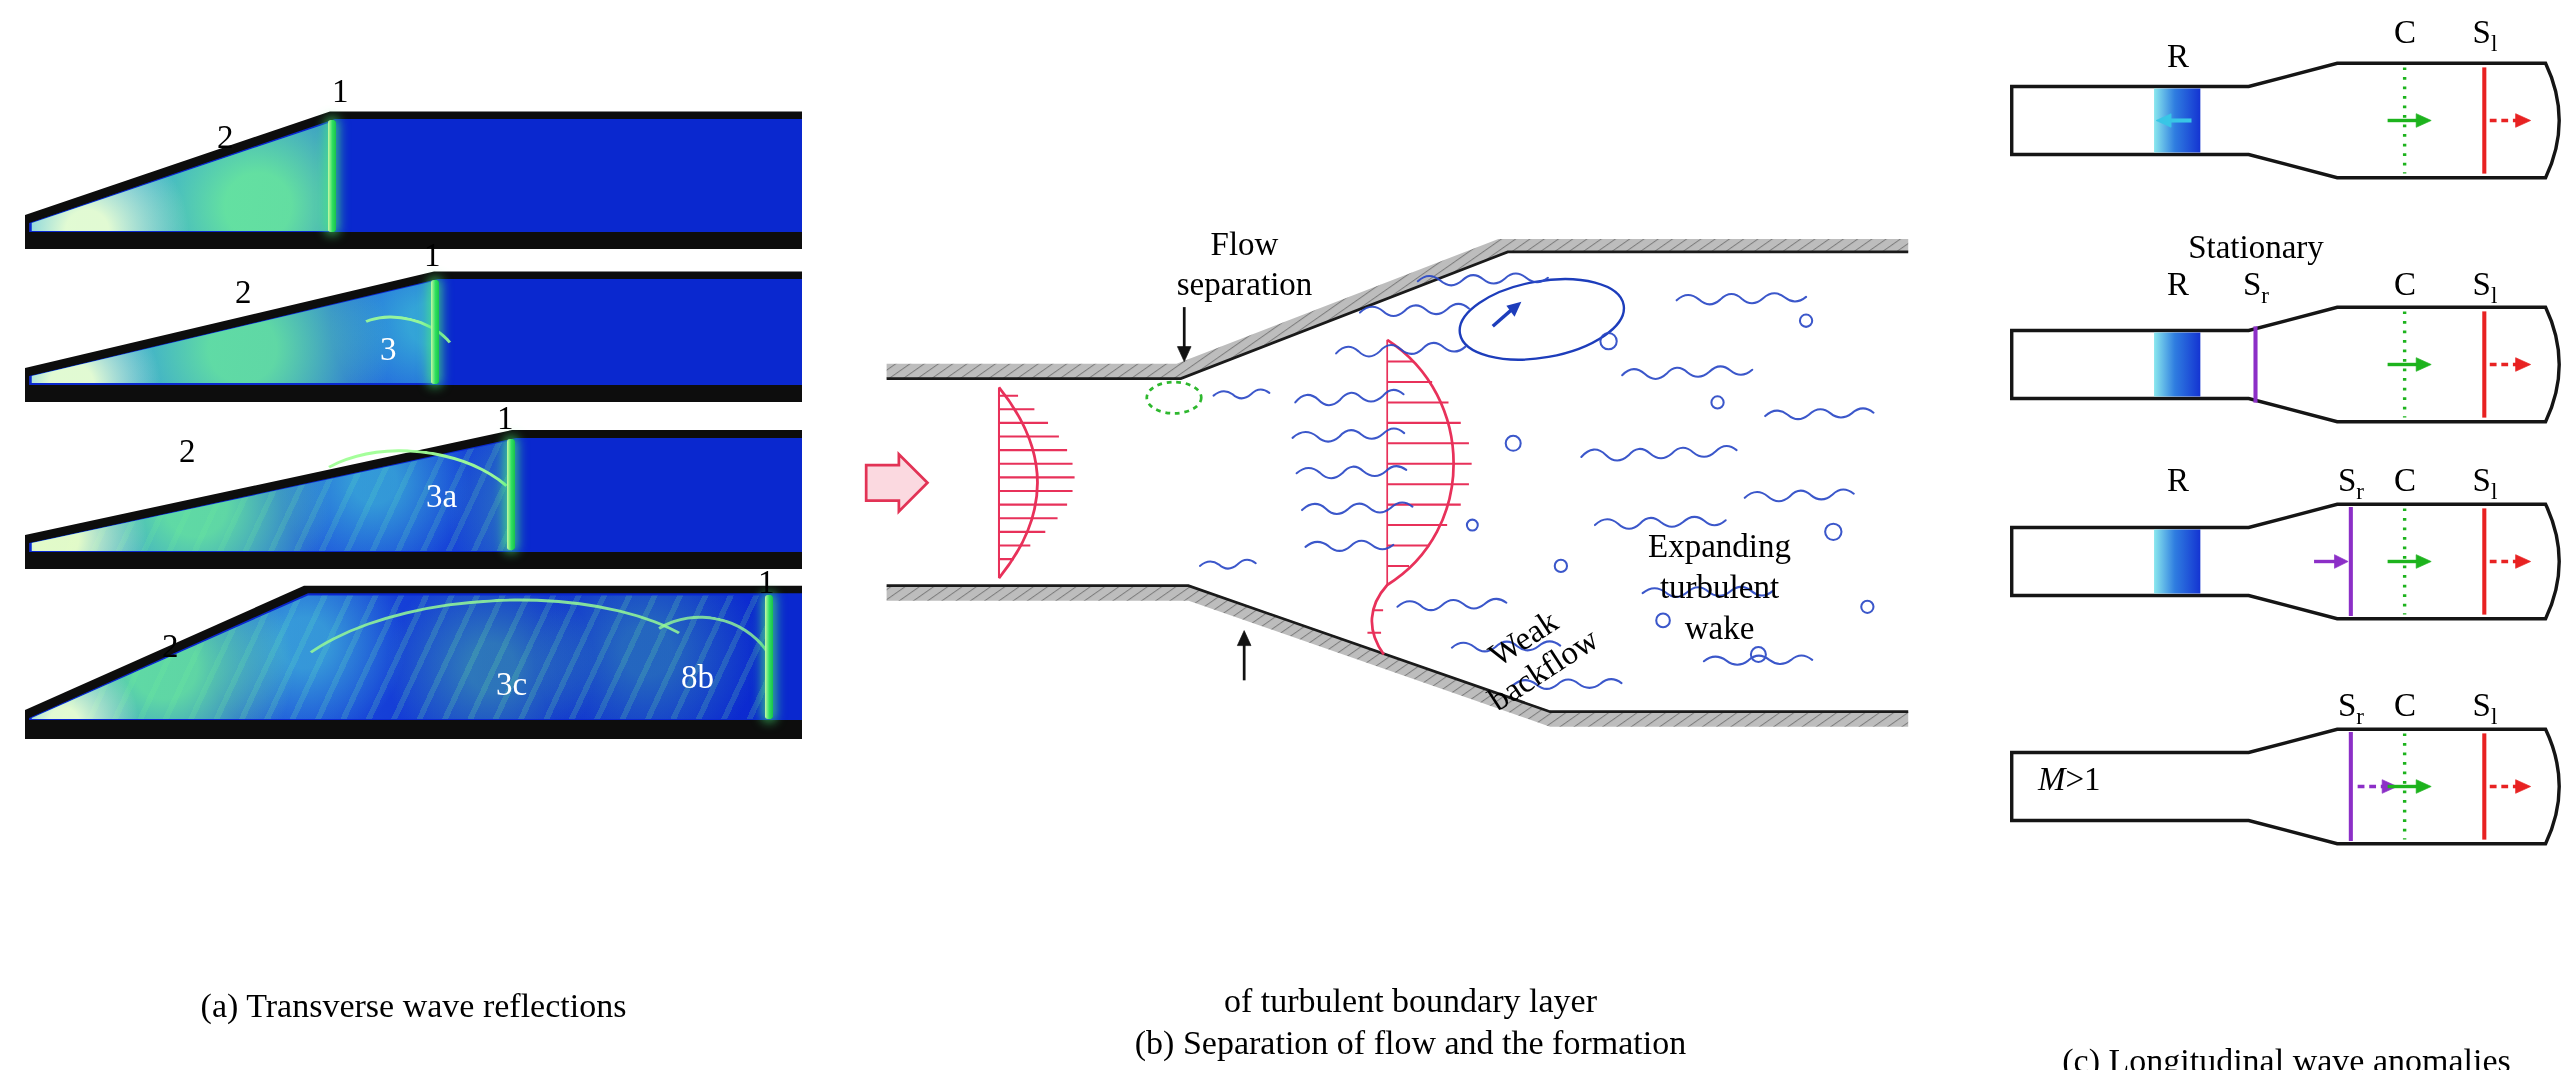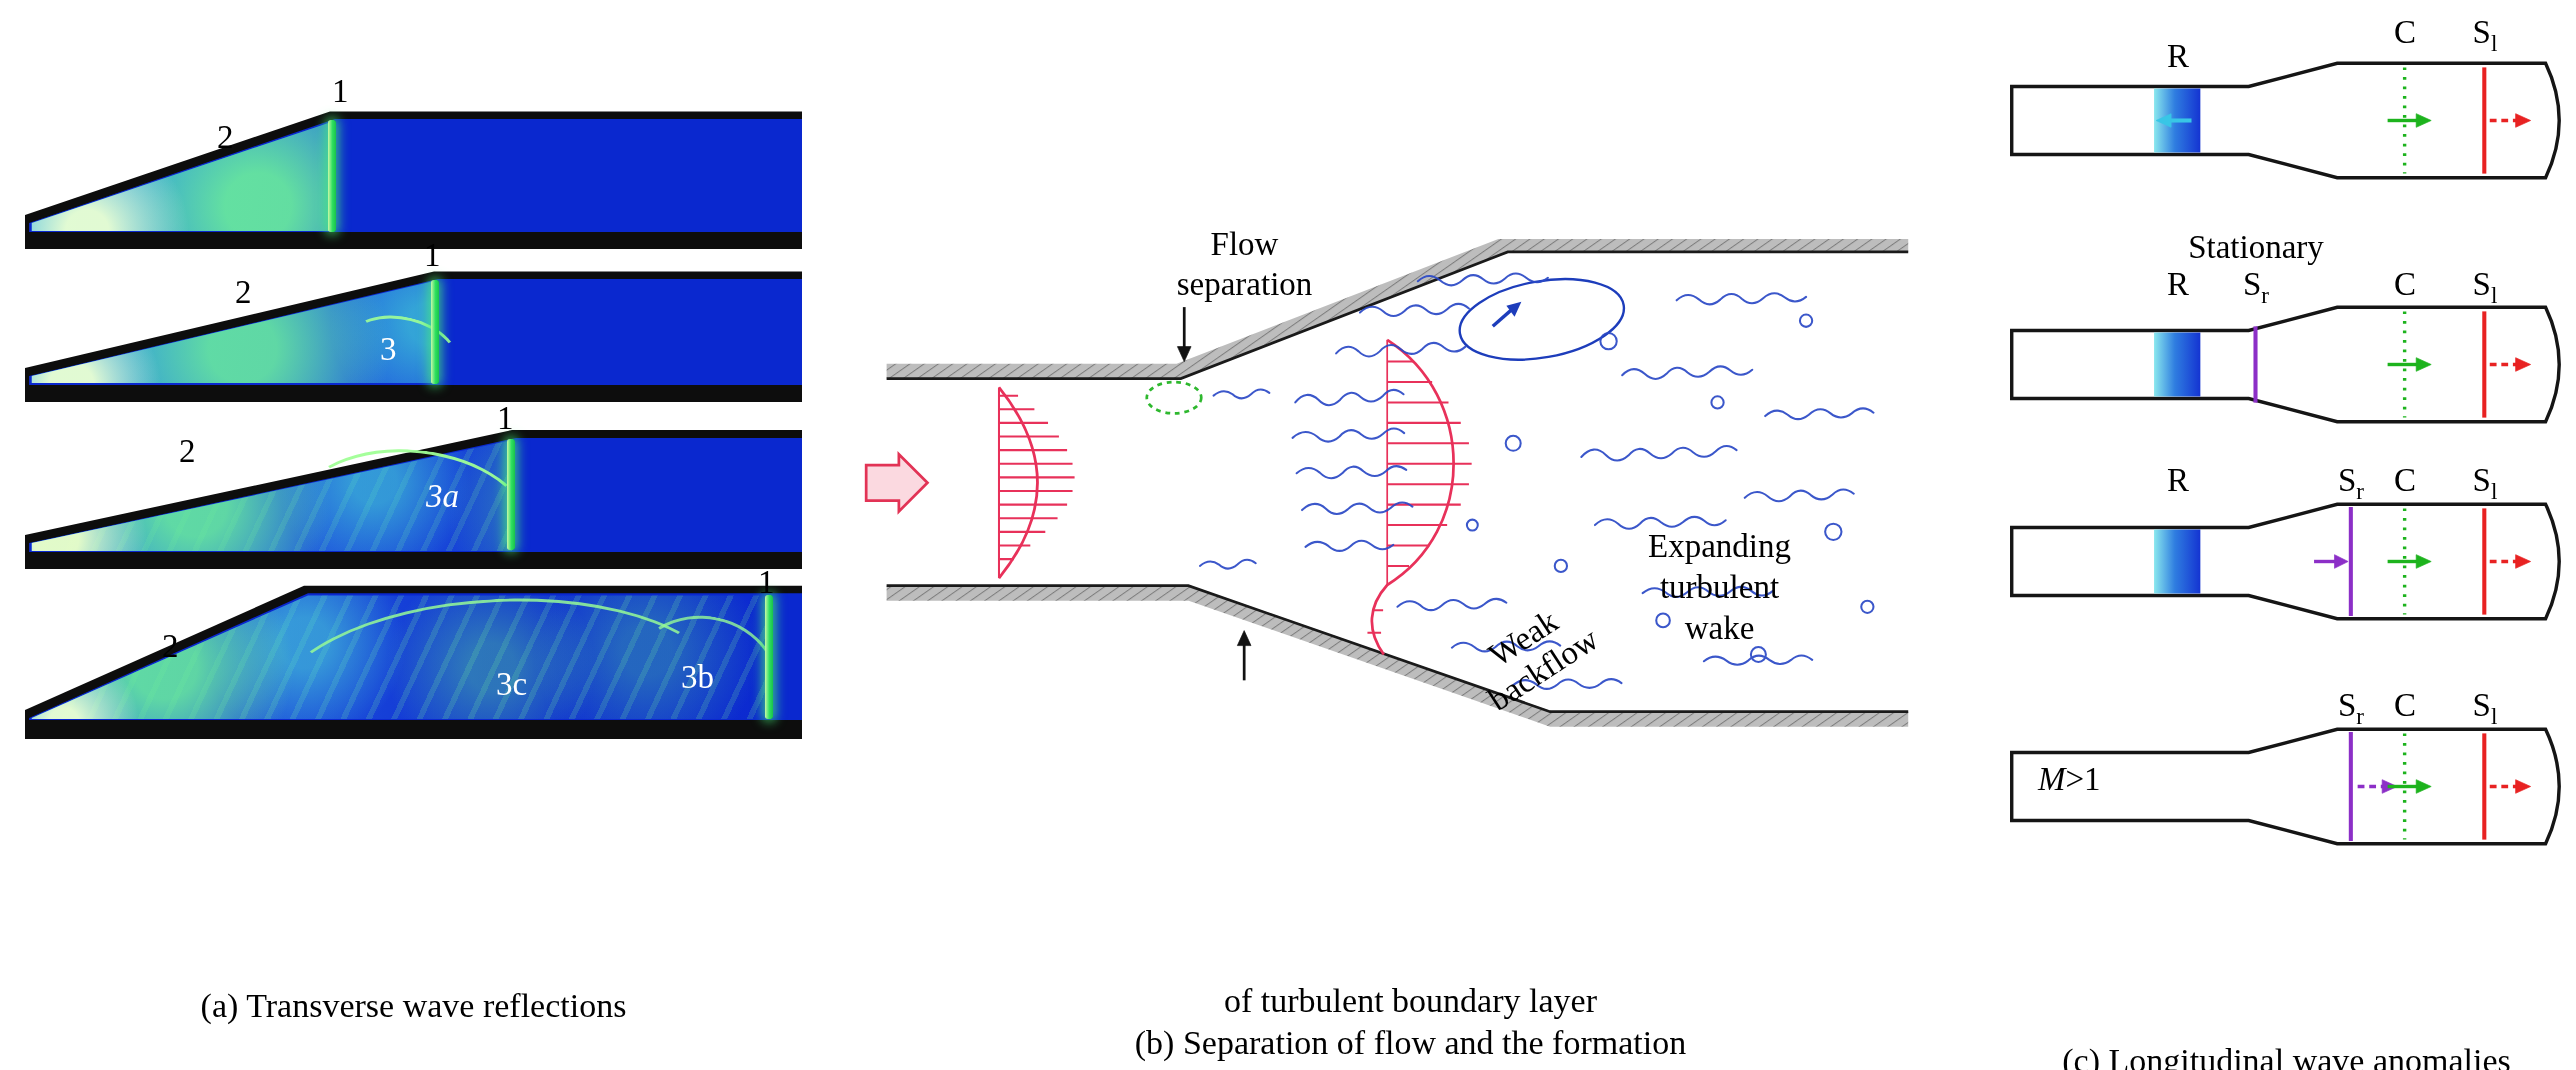--- a/index.html
+++ b/index.html
@@ -90,26 +90,26 @@
 
   <div class="num" style="left:217px;top:121px;">2</div>
   <div class="num" style="left:332px;top:75px;">1</div>
 
   <div class="num" style="left:235px;top:276px;">2</div>
   <div class="num" style="left:424px;top:239px;">1</div>
   <div class="num white" style="left:380px;top:333px;">3</div>
 
   <div class="num" style="left:179px;top:435px;">2</div>
   <div class="num" style="left:497px;top:402px;">1</div>
-  <div class="num white" style="left:426px;top:480px;font-style:italic;">3a</div>
+  <div class="num white" style="left:426px;top:480px;">3a</div>
 
   <div class="num" style="left:162px;top:630px;">2</div>
   <div class="num" style="left:758px;top:566px;">1</div>
   <div class="num white" style="left:496px;top:668px;">3c</div>
-  <div class="num white" style="left:681px;top:661px;">3b</div>
+  <div class="num white" style="left:681px;top:661px;">8b</div>
 
 
   <div class="caption" style="left:25px;width:777px;top:985px;">(a) Transverse wave reflections</div>
 
   <div class="btext" style="left:1132px;top:224px;width:225px;">
     <div>Flow</div>
     <div>separation</div>
   </div>
 
   <svg class="abs" style="left:859px;top:239px;" width="1053" height="504" viewBox="0 0 1545 740">

